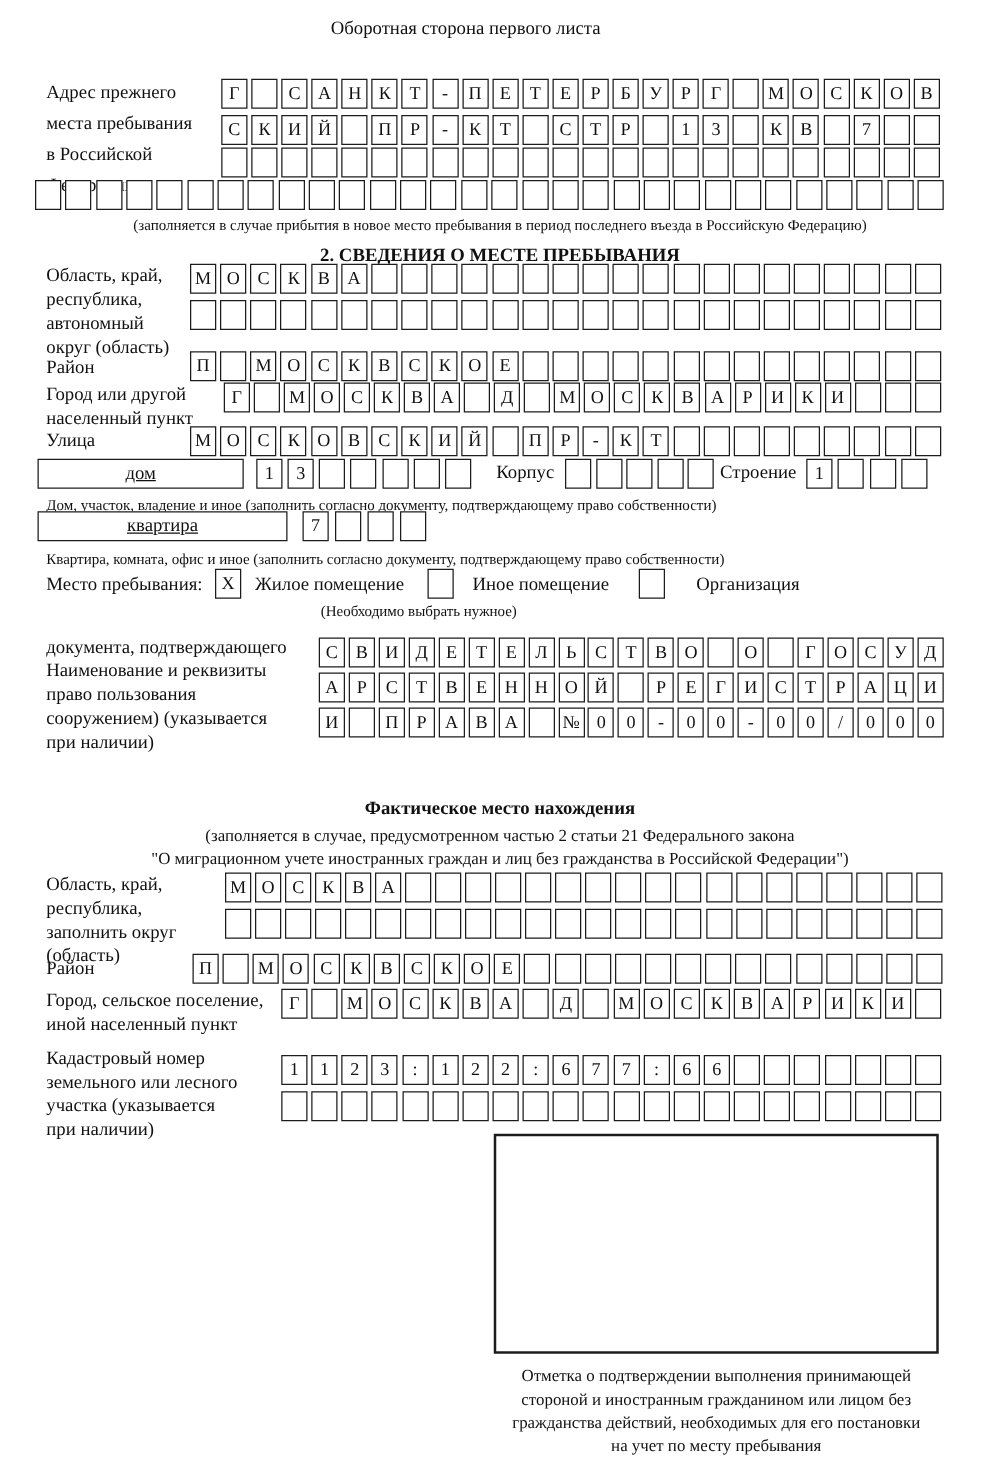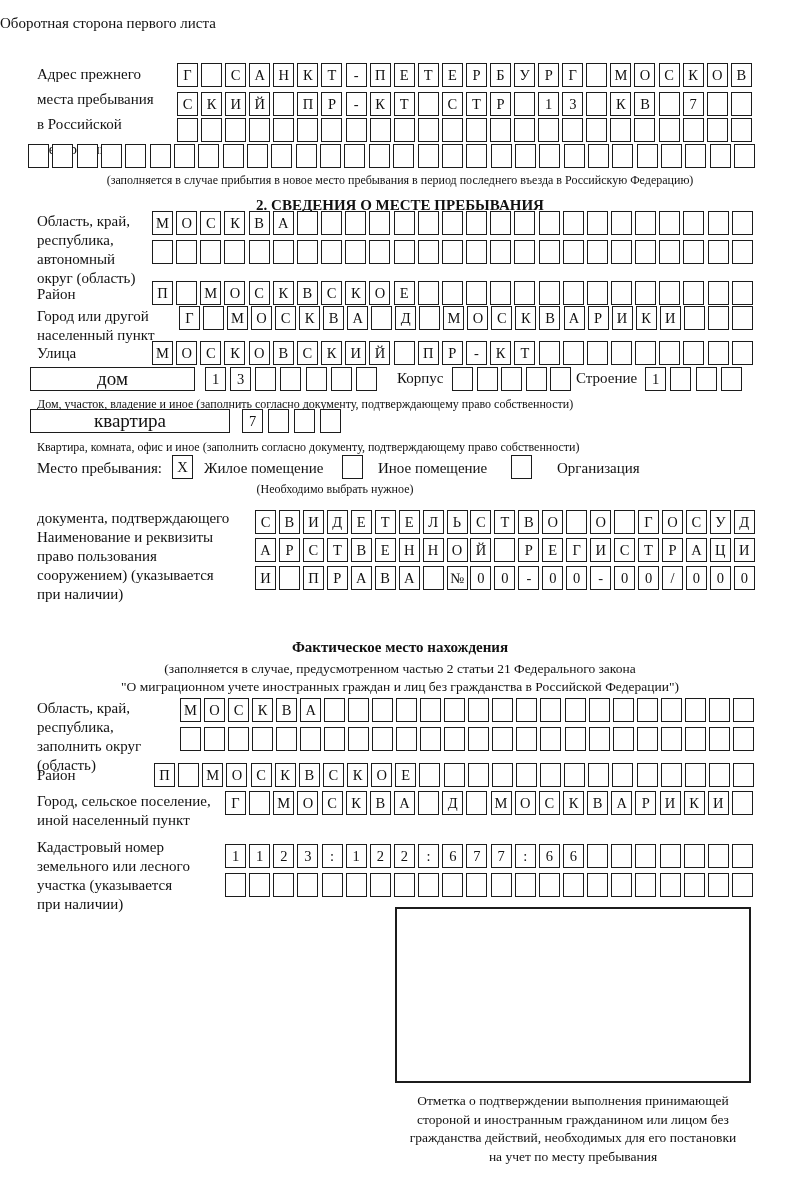--- a/index.html
+++ b/index.html
@@ -11,33 +11,33 @@
   .abs{position:absolute;}
   .cells{display:flex;justify-content:space-between;}
   .cell{
     width:21px;height:24px;flex:none;box-sizing:border-box;
     border:1.5px solid #1c1c1c;background:#fff;
     display:flex;align-items:center;justify-content:center;
     font-size:14.5px;line-height:1;
   }
   .widebox{
     box-sizing:border-box;height:24px;border:1.5px solid #1c1c1c;background:#fff;
-    display:flex;align-items:center;justify-content:center;font-size:19px;
+    display:flex;align-items:center;justify-content:center;font-size:15px;text-decoration:underline;
   }
   .label{font-size:15px;line-height:19px;}
   .lh25{line-height:25px;}
   .cap{font-size:12px;line-height:16px;}
   .center{left:0;width:800px;text-align:center;}
   .bold{font-weight:bold;}
   .stampbox{box-sizing:border-box;border:2px solid #1c1c1c;background:#fff;}
 </style>
 </head>
 <body>
 
-<div class="abs label" style="left:0;top:14px;width:745px;text-align:left;">Оборотная сторона первого листа</div>
+<div class="abs label" style="left:0;top:14px;width:745px;text-align:center;">Оборотная сторона первого листа</div>
 
 <div class="abs label lh25" style="left:37px;top:62px;width:140px;">
     <div>Адрес прежнего</div>
     <div>места пребывания</div>
     <div>в Российской</div>
     <div>Федерации</div>
   </div>
 <div class="abs cells" style="left:177px;top:63px;width:575px;">
     <span class="cell">Г</span>
     <span class="cell"></span>

